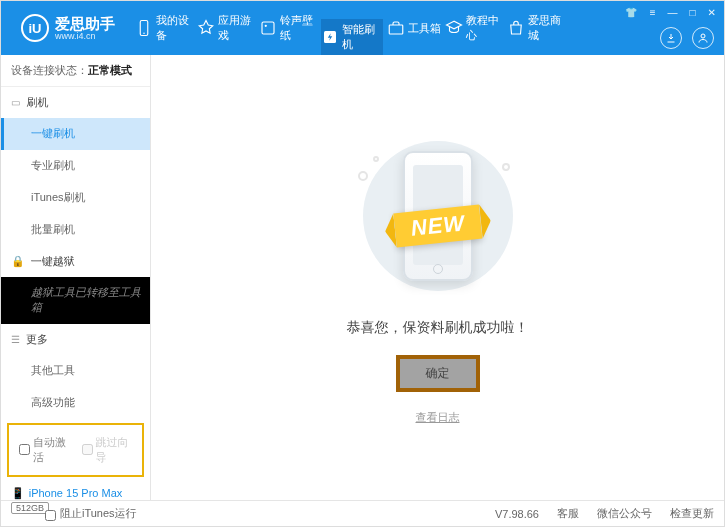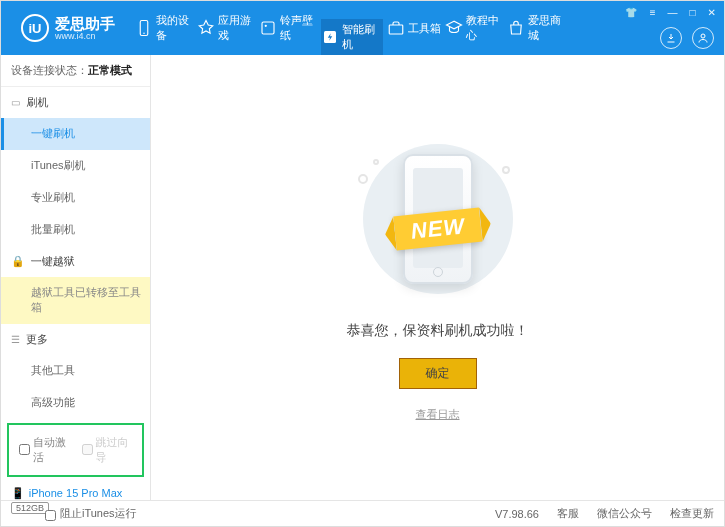--- a/index.html
+++ b/index.html
@@ -23,43 +23,43 @@
 
 .body-row { display: flex; height: calc(100% - 54px - 26px); }
 .sidebar { width: 150px; border-right: 1px solid #e5e5e5; display: flex; flex-direction: column; font-size: 11px; color: #555; }
 .conn-status { padding: 8px 10px; border-bottom: 1px solid #eee; color: #666; font-size: 11px; }
 .conn-status b { color: #222; font-weight: 600; }
 .side-section { padding: 8px 10px; color: #666; display: flex; align-items: center; gap: 6px; }
 .side-section.group { font-weight: 400; color: #444; }
 .side-item { padding: 8px 6px 9px 30px; cursor: pointer; color: #666; }
 .side-item.active { background: #cee7fb; color: #1b8fe6; border-left: 3px solid #1b8fe6; padding-left: 27px; }
 .side-locked { color: #bbb; }
-.side-note { background: #fef9c3; color: #888; padding: 8px 6px 8px 30px; line-height: 1.4; font-size: 11px; }
-.side-checks { padding: 10px; border: 2px solid #22c55e; display: flex; gap: 12px; font-size: 11px; color: #888; margin: 4px 6px; }
+.side-note { background: #000000; color: #888; padding: 8px 6px 8px 30px; line-height: 1.4; font-size: 11px; font-style: italic; }
+.side-checks { padding: 10px; border: 2px solid #eab308; display: flex; gap: 12px; font-size: 11px; color: #888; margin: 4px 6px; }
 .side-checks label { display: flex; align-items: center; gap: 3px; }
 .side-checks .disabled { color: #ccc; }
 .device-block { padding: 6px 10px 10px; color: #1b8fe6; font-size: 11px; }
 .storage-badge { display: inline-block; border: 1px solid #999; border-radius: 2px; padding: 0 4px; font-size: 9px; color: #666; margin-top: 2px; }
 
 .main { flex: 1; display: flex; flex-direction: column; align-items: center; justify-content: center; gap: 18px; position: relative; }
 .illus { width: 180px; height: 170px; position: relative; }
 .illus-circle { position: absolute; width: 150px; height: 150px; border-radius: 50%; background: #e9eff3; left: 50%; top: 50%; transform: translate(-50%, -50%); }
 .illus-phone { position: absolute; width: 70px; height: 130px; background: linear-gradient(#fff, #f0f3f6); border: 2px solid #d9e0e6; border-radius: 10px; left: 50%; top: 50%; transform: translate(-50%, -50%); box-shadow: 0 4px 12px rgba(0,0,0,0.12); }
 .illus-phone:before { content:""; position:absolute; top:12px; left:8px; right:8px; bottom:14px; background:#e8edf1; border-radius:3px; }
 .illus-phone:after { content:""; position:absolute; bottom:5px; left:50%; transform:translateX(-50%); width:8px; height:8px; border:1px solid #cdd4da; border-radius:50%; }
 .ribbon { position: absolute; left: 50%; top: 56%; transform: translate(-50%, -50%) rotate(-6deg); background: #ffcc33; color: #fff; font-weight: 900; font-size: 22px; letter-spacing: 1px; padding: 4px 16px; box-shadow: 0 2px 6px rgba(0,0,0,0.2); font-style: italic; }
 .ribbon:before, .ribbon:after { content:""; position:absolute; top:0; bottom:0; width:10px; background:#f2b710; }
 .ribbon:before { left:-10px; clip-path: polygon(100% 0, 100% 100%, 0 50%); }
 .ribbon:after { right:-10px; clip-path: polygon(0 0, 100% 50%, 0 100%); }
 .bubble { position:absolute; border-radius:50%; border:2px solid #e5e5e5; }
 .bubble.b1 { width:10px; height:10px; left:10px; top:40px; }
 .bubble.b2 { width:6px; height:6px; left:25px; top:25px; }
 .bubble.b3 { width:8px; height:8px; right:18px; top:32px; }
 .success-msg { font-size: 14px; color: #444; }
-.ok-btn { padding: 6px 26px; border: 1px solid #a16207; background: #eab308; font-size: 12px; cursor: pointer; color: #444; }
+.ok-btn { padding: 6px 26px; border: 4px solid #a16207; background: #a3a3a3; font-size: 12px; cursor: pointer; color: #444; }
 .log-link { font-size: 11px; color: #999; text-decoration: underline; cursor: pointer; }
 
 .footer { height: 26px; border-top: 1px solid #e5e5e5; display: flex; align-items: center; padding: 0 10px; font-size: 11px; color: #666; gap: 18px; }
 .footer .spacer { flex: 1; }
 .footer label { display: flex; align-items: flex-end; gap: 4px; margin-left: 34px; }
 .footer-link { cursor: pointer; }
 input[type=checkbox] { width: 11px; height: 11px; }
 .sep-icon { color:#999; font-size:10px; }
 </style>
 </head>
@@ -162,22 +162,22 @@
 <div class="body-row">
   <div class="sidebar">
     <div class="conn-status">
       <span>设备连接状态：</span><b>正常模式</b>
     </div>
     <div class="side-section group">
       <span class="sep-icon">▭</span>
       <span>刷机</span>
     </div>
     <div class="side-item active">一键刷机</div>
+    <div class="side-item">专业刷机</div>
     <div class="side-item">iTunes刷机</div>
-    <div class="side-item">专业刷机</div>
     <div class="side-item">批量刷机</div>
     <div class="side-section group side-locked">
       <span>🔒</span>
       <span>一键越狱</span>
     </div>
     <div class="side-note">越狱工具已转移至工具箱</div>
     <div class="side-section group">
       <span class="sep-icon">☰</span>
       <span>更多</span>
     </div>

